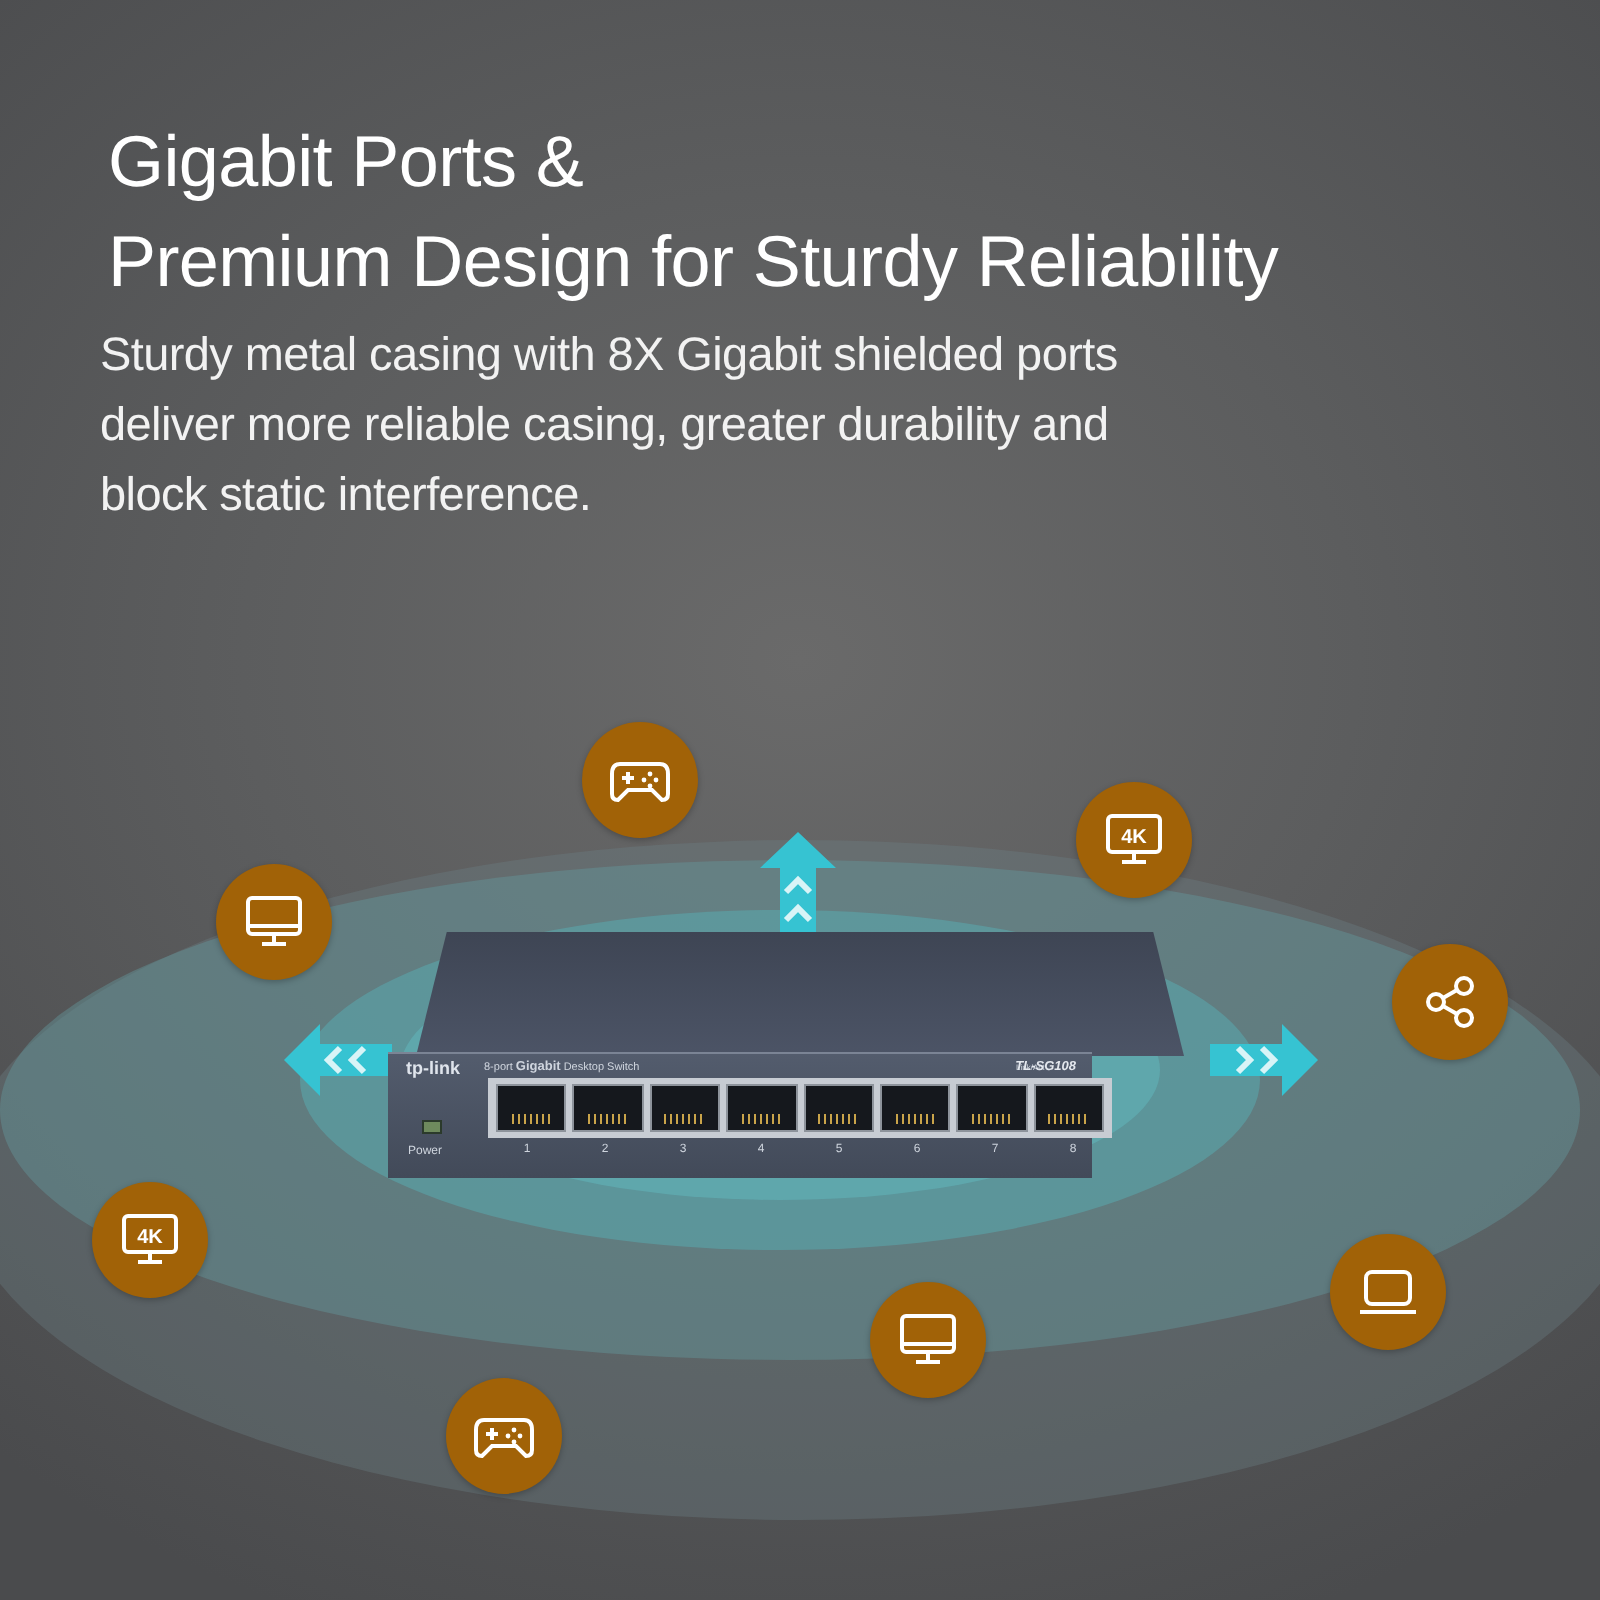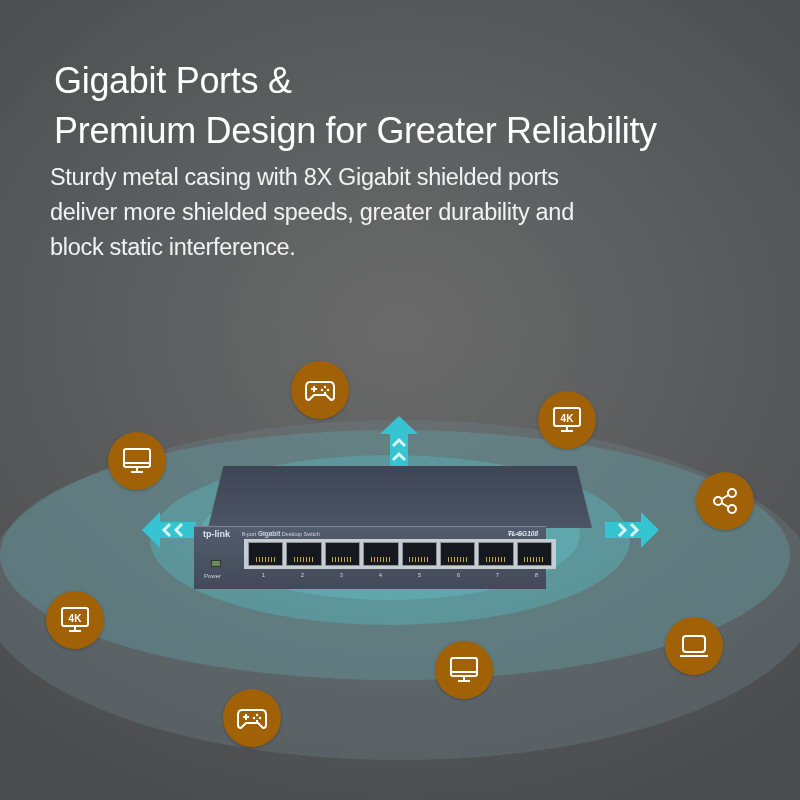--- a/index.html
+++ b/index.html
@@ -36,25 +36,25 @@
   .port-nums span{flex:1;text-align:center;}
   .power-led{position:absolute;left:17px;top:33px;width:8px;height:5px;background:#6e8a5d;border:1px solid #2b3a2b;}
   .power-label{position:absolute;left:10px;top:46px;color:#cfd5de;font-size:6px;}
 </style>
 </head>
 <body>
 
 <div class="hero">
   <h1 class="title">
     <div>Gigabit Ports &amp;</div>
-    <div>Premium Design for Greater Reliability</div>
+    <div>Premium Design for Sturdy Reliability</div>
   </h1>
   <div class="sub">
     <div>Sturdy metal casing with 8X Gigabit shielded ports</div>
-    <div>deliver more shielded speeds, greater durability and</div>
+    <div>deliver more reliable casing, greater durability and</div>
     <div>block static interference.</div>
   </div>
 </div>
 
 <div class="ring r3"></div>
 <div class="ring r2"></div>
 <div class="ring r1"></div>
 <div class="ring r0"></div>
 
 <svg class="arrow" style="left:380px;top:416px;" width="38" height="52" viewBox="0 0 38 52">

